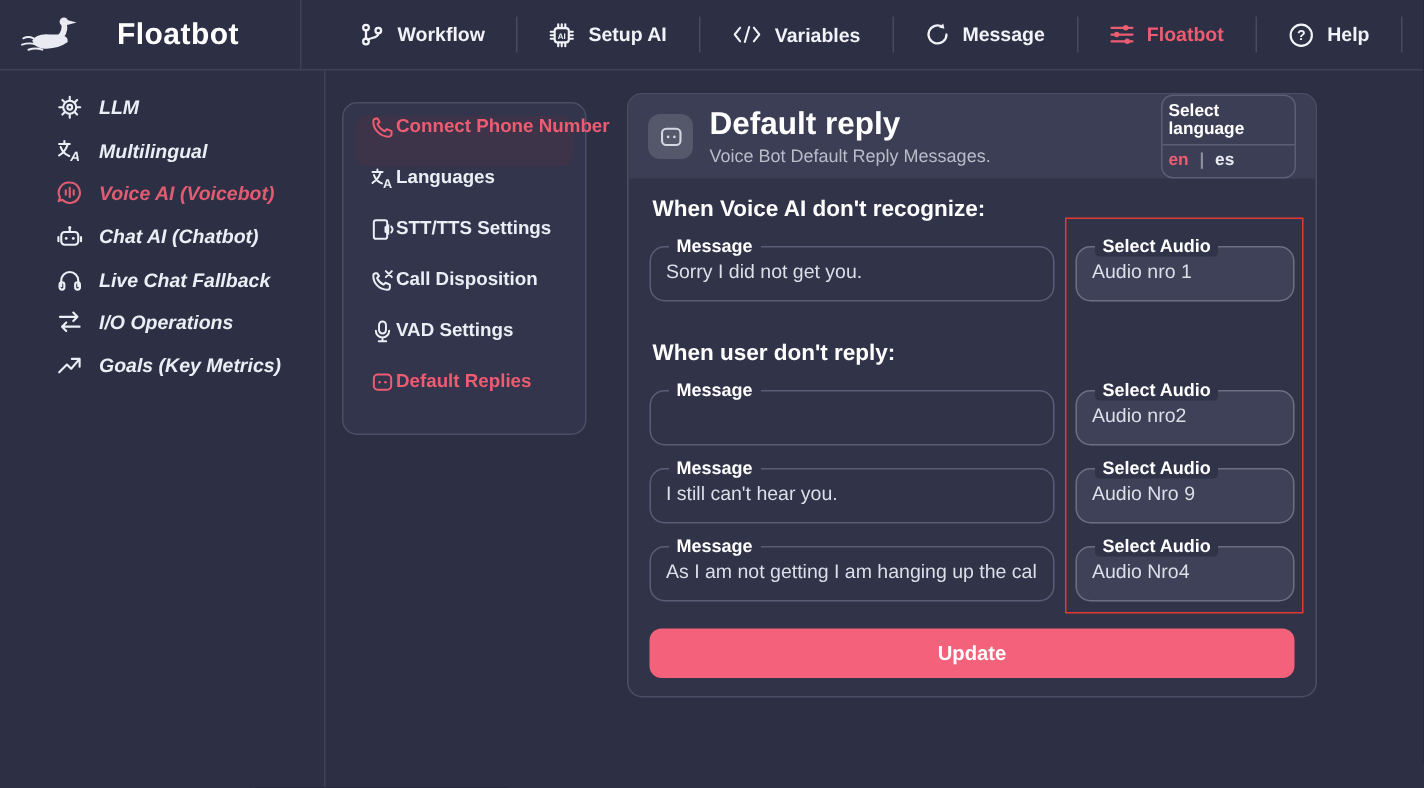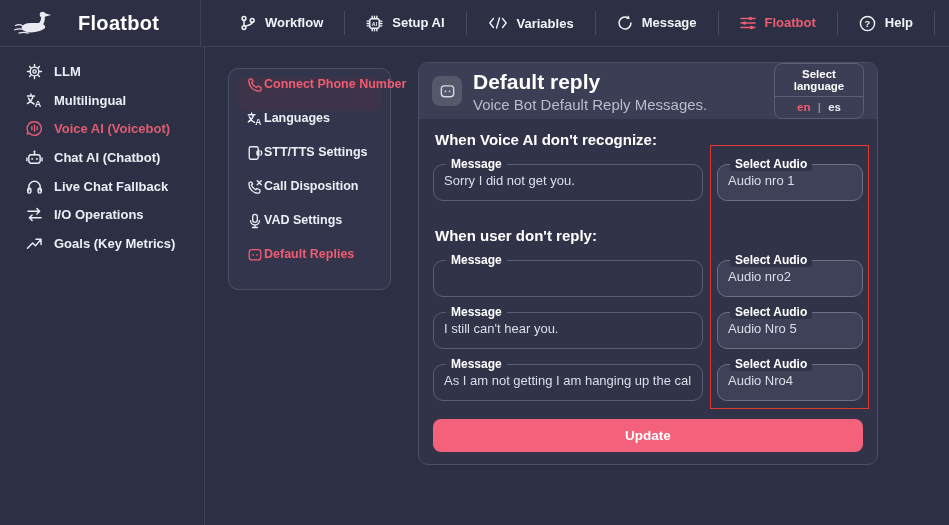--- a/index.html
+++ b/index.html
@@ -23,22 +23,22 @@
   .logo-area { width:201px; border-right:1px solid #3e415a; display:flex;
     align-items:center; padding-left:13px; gap:21px; flex:none; }
   .logo-text { font-size:20px; font-weight:bold; color:#ffffff; letter-spacing:.3px; }
   .nav-menu { display:flex; align-items:center; margin-left:18px; }
   .nav-item { display:flex; gap:9px; padding:0 21px;
     font-size:13px; font-weight:bold; color:#f2f3f8; cursor:pointer; white-space:nowrap; }
   .nav-item.active { color:#ee5c72; }
   .nav-sep { width:1px; height:24px; background:#474a63; flex:none; }
 
   
-  .sidebar { position:absolute; top:47px; left:4px; bottom:0; width:201px;
-    border-right:1px solid #3e415a; padding-top:10px; }
+  .sidebar { position:absolute; top:47px; left:16px; bottom:0; width:201px;
+    border-right:1px solid #3e415a; padding-top:10px;font-style:italic; }
   .side-item { display:flex; align-items:center; gap:11px; height:28.7px;
     padding-left:21px; font-size:13px; font-weight:bold; color:#eceef5; cursor:pointer; }
   .side-item.active { color:#e05c72; }
   .side-item .icw { width:18px; display:flex; justify-content:center; flex:none; }
 
   
   .subsidebar { position:absolute; left:228px; top:68px; width:163px;
     background:#32354b; border:1px solid #4b4e66; border-radius:10px; padding:8px; }
   .sub-item { display:flex; align-items:flex-start; height:34px;
     padding:0 9px; font-size:12.5px; font-weight:bold; color:#eceef5;
@@ -48,23 +48,23 @@
   .sub-item.active-text { color:#ee5c72; }
 
   
   .panel { position:absolute; left:418px; top:62px; width:460px; height:403px;
     background:#313449; border:1px solid #4b4e66; border-radius:10px; }
   .panel-header { height:56px; background:#3b3e54; border-radius:9px 9px 0 0;
     display:flex; align-items:center; padding:0 13px; gap:11px; }
   .ph-iconbox { width:30px; height:30px; border-radius:8px; background:#55586a;
     display:flex; align-items:center; justify-content:center; color:#d5d7e0; flex:none; }
   .ph-title { font-size:21px; font-weight:bold; color:#ffffff; }
-  .ph-sub { font-size:15px; color:#b9bcc9; margin-top:2px; }
+  .ph-sub { font-size:12px; color:#b9bcc9; margin-top:2px; }
   .lang-box { margin-left:auto; width:90px; border:1px solid #5b5e76;
-    border-radius:8px; text-align:center; background:#3b3e54; }
+    border-radius:8px; background:#3b3e54; }
   .lang-label { font-size:11.5px; font-weight:bold; color:#ffffff;
     padding:4px 4px; border-bottom:1px solid #5b5e76; cursor:pointer; }
   .lang-opts { padding:4px 0 5px; font-size:11.5px; font-weight:bold; }
   .lang-opt { cursor:pointer; color:#e9eaf2; padding:0 4px; }
   .lang-opt.sel { color:#ee5c72; }
   .lang-div { color:#8a8da0; }
 
   .panel-body { padding:0 14px 14px; }
   .sec-heading { font-size:15px; font-weight:bold; color:#ffffff; margin:12px 0 9px 2px; }
   .sec-heading.second { margin-top:26px; }
@@ -340,21 +340,21 @@
         </fieldset>
       </div>
 
       <div class="frow">
         <fieldset class="msg">
           <legend>Message</legend>
           <div class="fval">I still can't hear you.</div>
         </fieldset>
         <fieldset class="audio">
           <legend>Select Audio</legend>
-          <div class="fval">Audio Nro 5</div>
+          <div class="fval">Audio Nro 9</div>
         </fieldset>
       </div>
 
       <div class="frow">
         <fieldset class="msg">
           <legend>Message</legend>
           <div class="fval">As I am not getting I am hanging up the call. Thank</div>
         </fieldset>
         <fieldset class="audio">
           <legend>Select Audio</legend>

